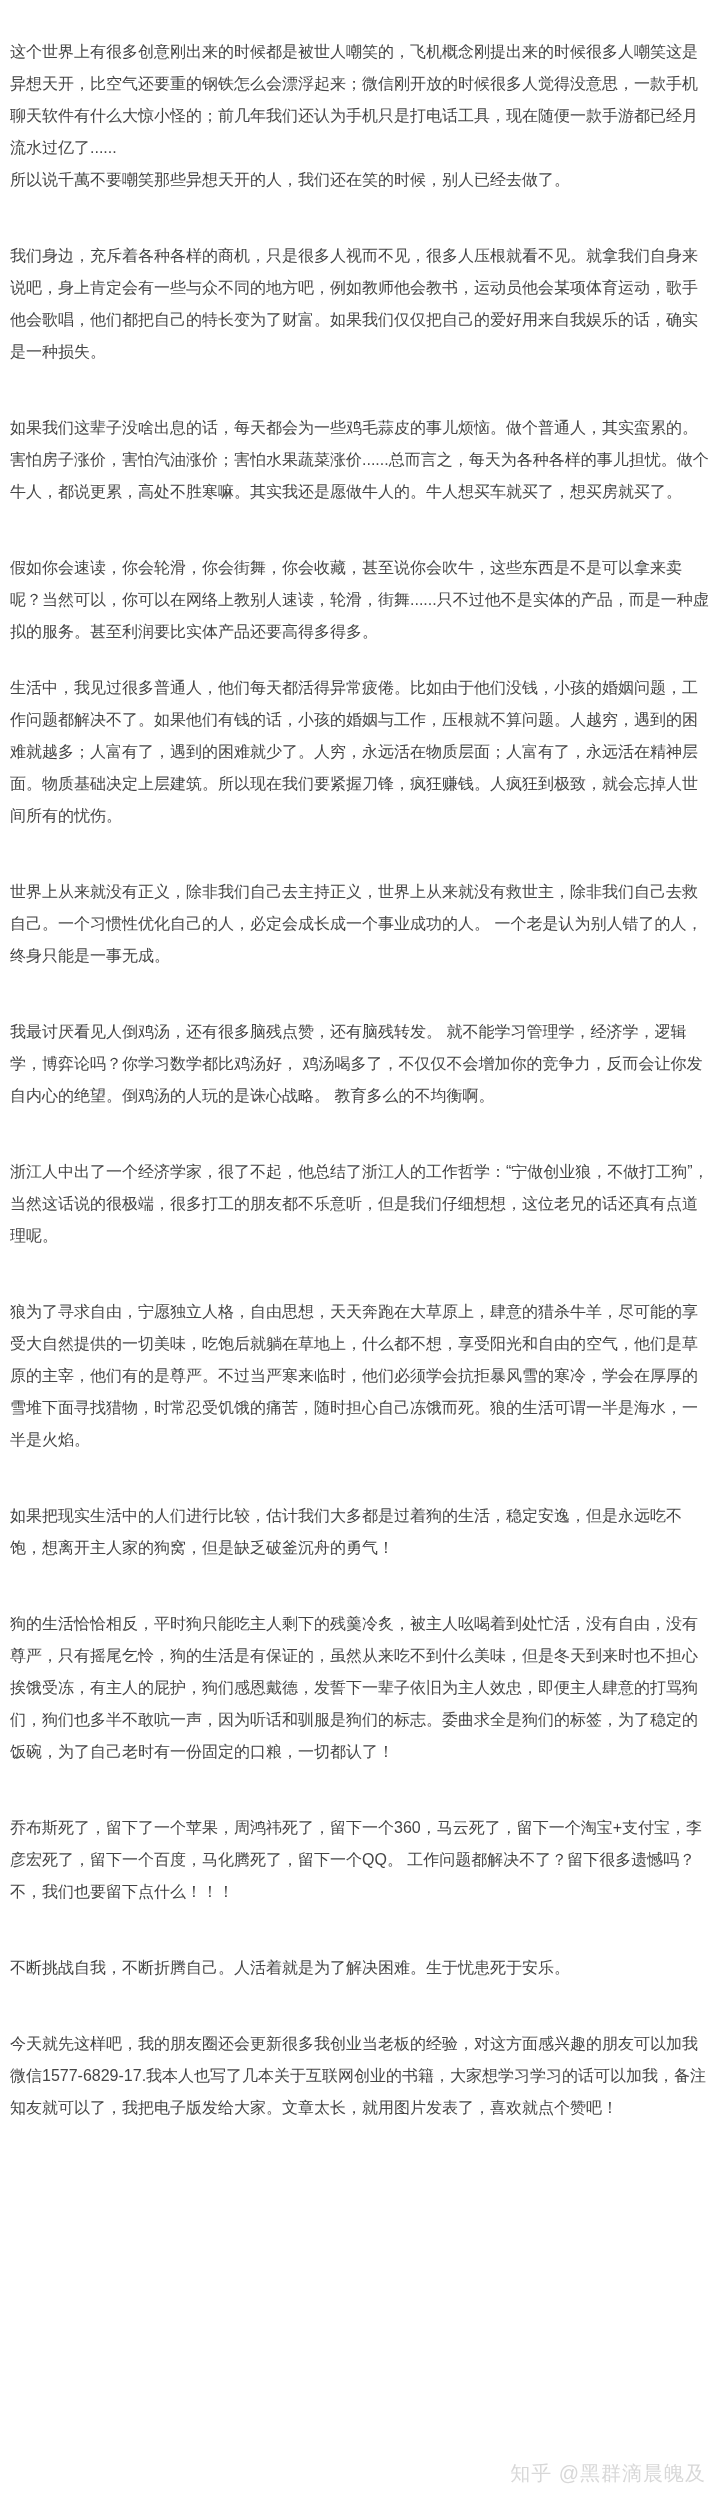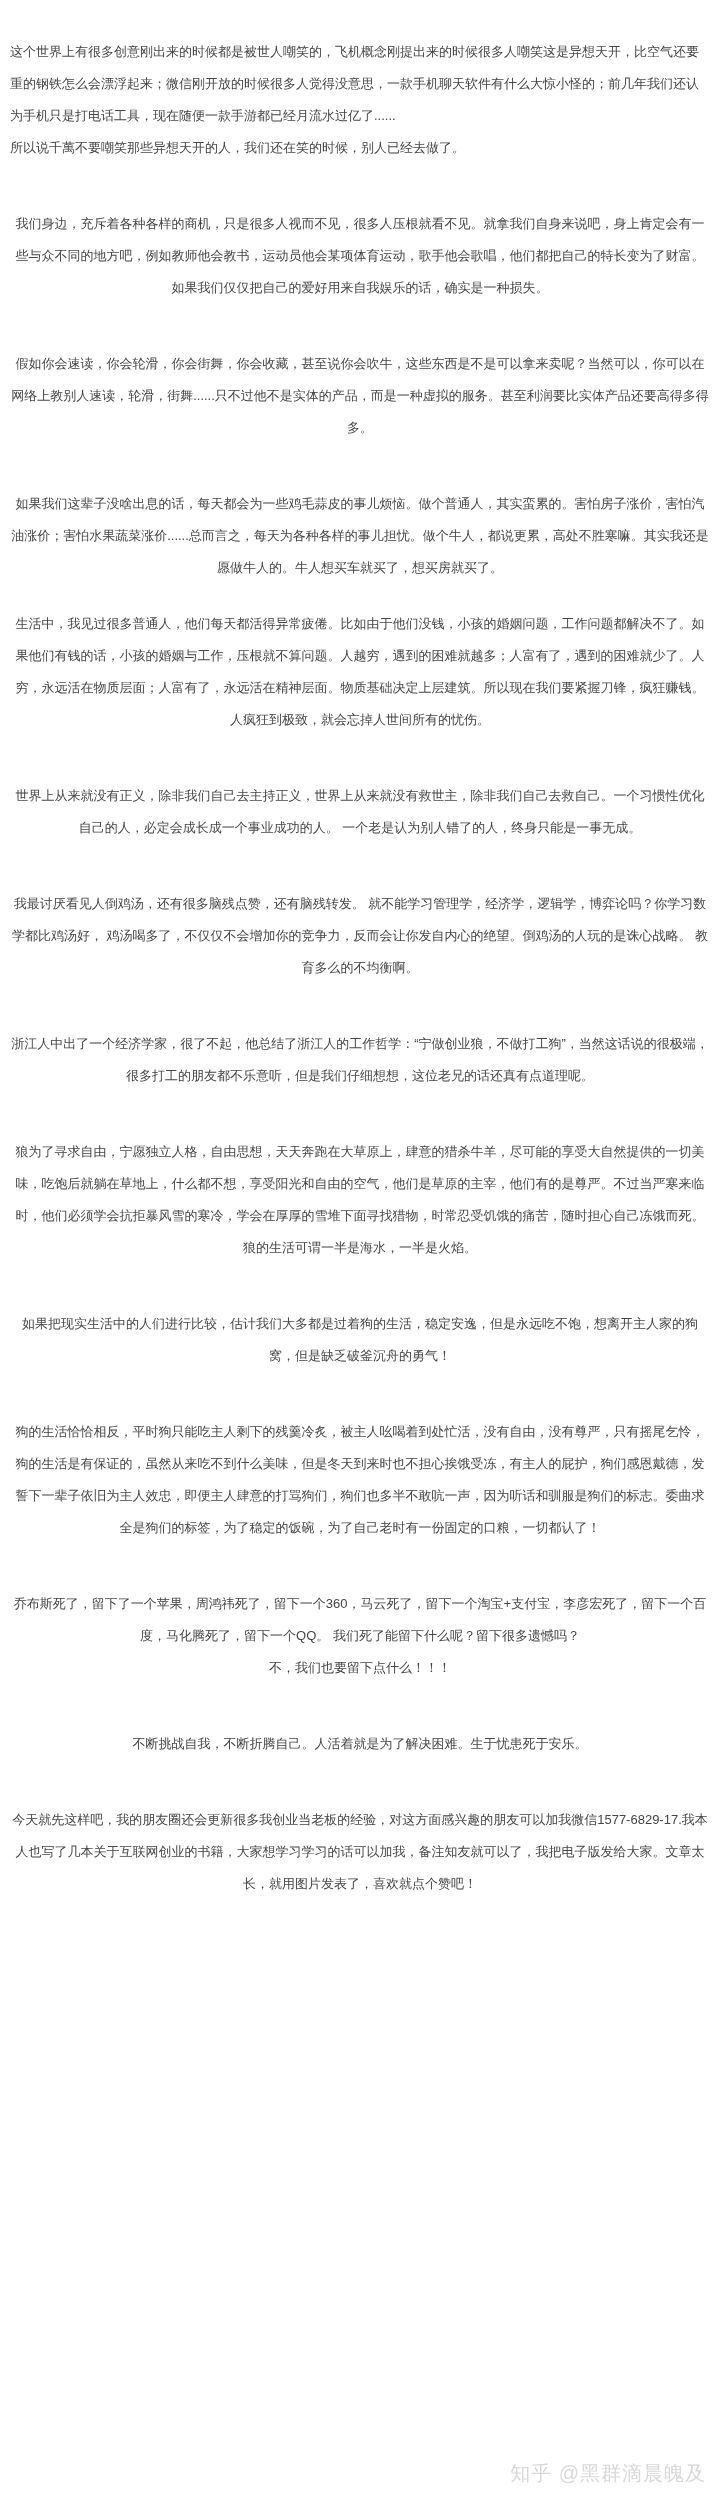--- a/index.html
+++ b/index.html
@@ -10,30 +10,30 @@
     height: 2510px;
     overflow: hidden;
     position: relative;
     font-family: "Liberation Sans", "DejaVu Sans", sans-serif;
   }
   .article {
     box-sizing: border-box;
     width: 720px;
     padding: 36px 10px 0 10px;
     color: #454545;
-    font-size: 13px;
+    font-size: 16px;
     line-height: 32px;
     text-align: left;
   }
   .article p {
     margin: 0;
     white-space: pre-line; 
     word-break: break-all;
   }
-  .article p + p { margin-top: 44px; text-align: center; }
+  .article p + p { margin-top: 44px; }
   
   .article p:nth-of-type(5)  { margin-top: 24px; }
   .article p:nth-of-type(14) { }
   .article p:nth-of-type(15) { margin-top: 32px; }
   .watermark {
     position: absolute;
     top: 2460px;
     right: 14px;
     color: #d8d8d8;
     font-size: 20px;
@@ -41,28 +41,28 @@
     white-space: nowrap;
   }
 </style>
 </head>
 <body>
 
 <div class="article">
     <p>这个世界上有很多创意刚出来的时候都是被世人嘲笑的，飞机概念刚提出来的时候很多人嘲笑这是异想天开，比空气还要重的钢铁怎么会漂浮起来；微信刚开放的时候很多人觉得没意思，一款手机聊天软件有什么大惊小怪的；前几年我们还认为手机只是打电话工具，现在随便一款手游都已经月流水过亿了......
 所以说千萬不要嘲笑那些异想天开的人，我们还在笑的时候，别人已经去做了。</p>
     <p>我们身边，充斥着各种各样的商机，只是很多人视而不见，很多人压根就看不见。就拿我们自身来说吧，身上肯定会有一些与众不同的地方吧，例如教师他会教书，运动员他会某项体育运动，歌手他会歌唱，他们都把自己的特长变为了财富。如果我们仅仅把自己的爱好用来自我娱乐的话，确实是一种损失。</p>
+    <p>如果我们这辈子没啥出息的话，每天都会为一些鸡毛蒜皮的事儿烦恼。做个普通人，其实蛮累的。害怕房子涨价，害怕汽油涨价；害怕水果蔬菜涨价......总而言之，每天为各种各样的事儿担忧。做个牛人，都说更累，高处不胜寒嘛。其实我还是愿做牛人的。牛人想买车就买了，想买房就买了。</p>
     <p>假如你会速读，你会轮滑，你会街舞，你会收藏，甚至说你会吹牛，这些东西是不是可以拿来卖呢？当然可以，你可以在网络上教别人速读，轮滑，街舞......只不过他不是实体的产品，而是一种虚拟的服务。甚至利润要比实体产品还要高得多得多。</p>
-    <p>如果我们这辈子没啥出息的话，每天都会为一些鸡毛蒜皮的事儿烦恼。做个普通人，其实蛮累的。害怕房子涨价，害怕汽油涨价；害怕水果蔬菜涨价......总而言之，每天为各种各样的事儿担忧。做个牛人，都说更累，高处不胜寒嘛。其实我还是愿做牛人的。牛人想买车就买了，想买房就买了。</p>
     <p>生活中，我见过很多普通人，他们每天都活得异常疲倦。比如由于他们没钱，小孩的婚姻问题，工作问题都解决不了。如果他们有钱的话，小孩的婚姻与工作，压根就不算问题。人越穷，遇到的困难就越多；人富有了，遇到的困难就少了。人穷，永远活在物质层面；人富有了，永远活在精神层面。物质基础决定上层建筑。所以现在我们要紧握刀锋，疯狂赚钱。人疯狂到极致，就会忘掉人世间所有的忧伤。</p>
     <p>世界上从来就没有正义，除非我们自己去主持正义，世界上从来就没有救世主，除非我们自己去救自己。一个习惯性优化自己的人，必定会成长成一个事业成功的人。 一个老是认为别人错了的人，终身只能是一事无成。</p>
     <p>我最讨厌看见人倒鸡汤，还有很多脑残点赞，还有脑残转发。 就不能学习管理学，经济学，逻辑学，博弈论吗？你学习数学都比鸡汤好， 鸡汤喝多了，不仅仅不会增加你的竞争力，反而会让你发自内心的绝望。倒鸡汤的人玩的是诛心战略。 教育多么的不均衡啊。</p>
     <p>浙江人中出了一个经济学家，很了不起，他总结了浙江人的工作哲学：“宁做创业狼，不做打工狗”，当然这话说的很极端，很多打工的朋友都不乐意听，但是我们仔细想想，这位老兄的话还真有点道理呢。</p>
     <p>狼为了寻求自由，宁愿独立人格，自由思想，天天奔跑在大草原上，肆意的猎杀牛羊，尽可能的享受大自然提供的一切美味，吃饱后就躺在草地上，什么都不想，享受阳光和自由的空气，他们是草原的主宰，他们有的是尊严。不过当严寒来临时，他们必须学会抗拒暴风雪的寒冷，学会在厚厚的雪堆下面寻找猎物，时常忍受饥饿的痛苦，随时担心自己冻饿而死。狼的生活可谓一半是海水，一半是火焰。</p>
     <p>如果把现实生活中的人们进行比较，估计我们大多都是过着狗的生活，稳定安逸，但是永远吃不饱，想离开主人家的狗窝，但是缺乏破釜沉舟的勇气！</p>
     <p>狗的生活恰恰相反，平时狗只能吃主人剩下的残羹冷炙，被主人吆喝着到处忙活，没有自由，没有尊严，只有摇尾乞怜，狗的生活是有保证的，虽然从来吃不到什么美味，但是冬天到来时也不担心挨饿受冻，有主人的屁护，狗们感恩戴德，发誓下一辈子依旧为主人效忠，即便主人肆意的打骂狗们，狗们也多半不敢吭一声，因为听话和驯服是狗们的标志。委曲求全是狗们的标签，为了稳定的饭碗，为了自己老时有一份固定的口粮，一切都认了！</p>
-    <p>乔布斯死了，留下了一个苹果，周鸿祎死了，留下一个360，马云死了，留下一个淘宝+支付宝，李彦宏死了，留下一个百度，马化腾死了，留下一个QQ。 我们死了能留下什么呢？留下很多遗憾吗？
+    <p>乔布斯死了，留下了一个苹果，周鸿祎死了，留下一个360，马云死了，留下一个淘宝+支付宝，李彦宏死了，留下一个百度，马化腾死了，留下一个QQ。 工作问题都解决不了？留下很多遗憾吗？
 不，我们也要留下点什么！！！</p>
     <p>不断挑战自我，不断折腾自己。人活着就是为了解决困难。生于忧患死于安乐。</p>
     <p>今天就先这样吧，我的朋友圈还会更新很多我创业当老板的经验，对这方面感兴趣的朋友可以加我微信1577-6829-17.我本人也写了几本关于互联网创业的书籍，大家想学习学习的话可以加我，备注知友就可以了，我把电子版发给大家。文章太长，就用图片发表了，喜欢就点个赞吧！</p>
   </div>
 
 <div class="watermark">知乎 @黑群滴晨魄及</div>
 
 </body></html>

